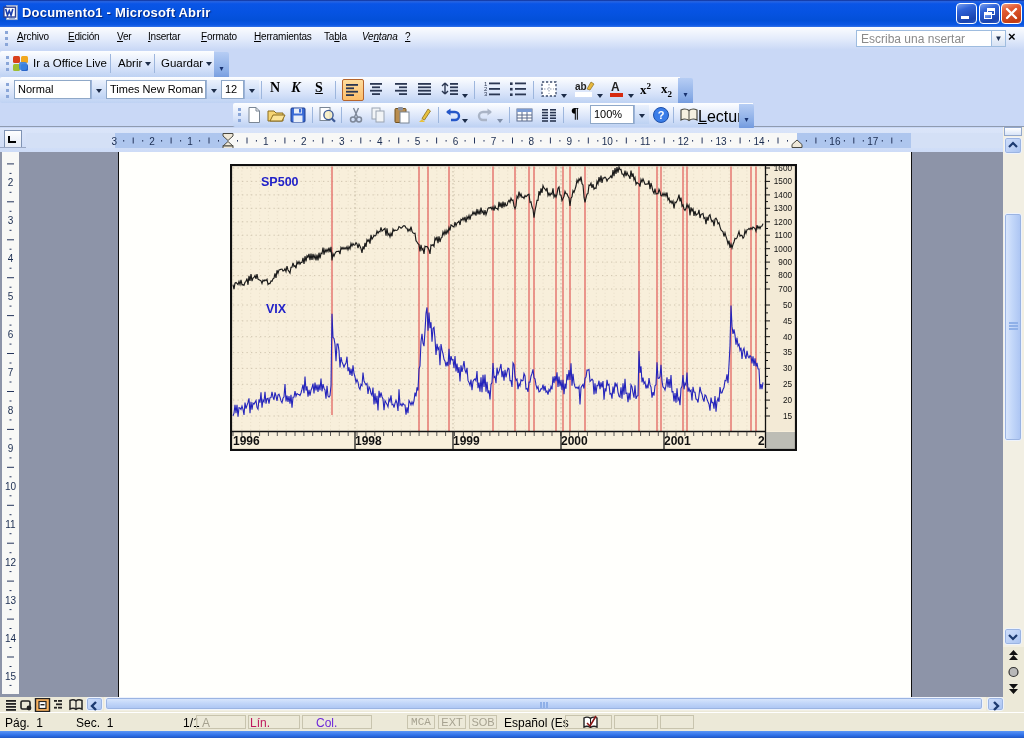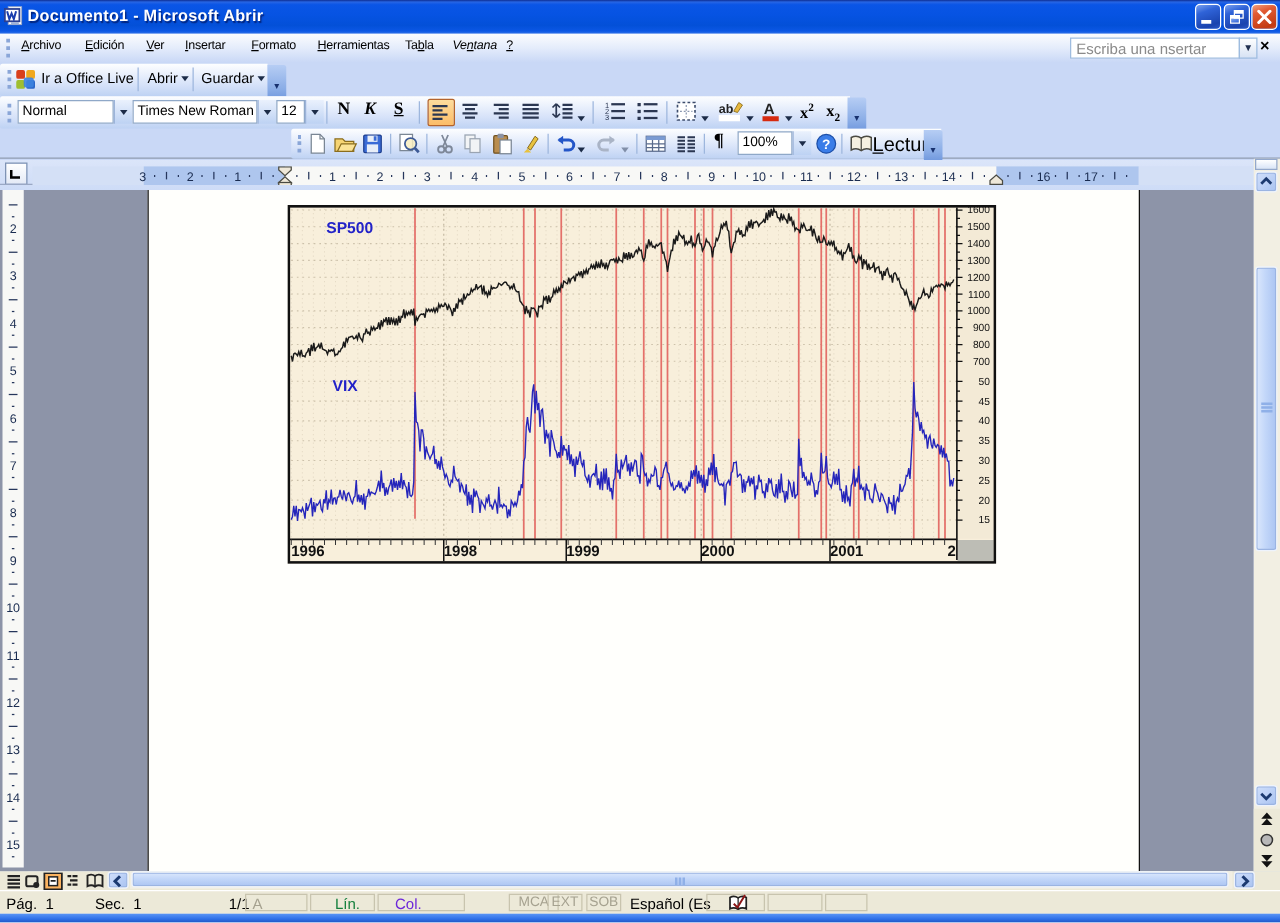--- a/index.html
+++ b/index.html
@@ -549,24 +549,24 @@
 </div>
 
 <div id="statusbar" class="abs">
  <span class="abs" style="left:5px;top:3px;">Pág.&nbsp;&nbsp;1</span>
  <span class="abs" style="left:76px;top:3px;">Sec.&nbsp;&nbsp;1</span>
  <span class="abs" style="left:155px;top:3px;margin-left:28px;">1/1</span>
  <div class="stbox" style="left:196px;width:50px;"></div>
  <div class="stbox" style="left:248px;width:52px;"></div>
  <div class="stbox" style="left:302px;width:70px;"></div>
  <span class="abs" style="left:202px;top:3px;color:#a6a290;">A</span>
- <span class="abs" style="left:268px;top:3px;color:#15803d;">Lín.</span>
+ <span class="abs" style="left:250px;top:3px;color:#be185d;">Lín.</span>
  <span class="abs" style="left:316px;top:3px;color:#6d28d9;">Col.</span>
  <div class="stbox" style="left:376px;width:28px;margin-top:30px;">GRB</div>
- <div class="stbox" style="left:407px;width:40px;">MCA</div>
+ <div class="stbox" style="left:407px;width:28px;font-family:Liberation Mono, monospace;">MCA</div>
  <div class="stbox" style="left:438px;width:28px;">EXT</div>
  <div class="stbox" style="left:469px;width:28px;">SOB</div>
  <span class="abs" style="left:504px;top:3px;">Español (Es</span>
  <div class="stbox" style="left:565px;width:47px;"></div>
  <div class="abs" style="left:581px;top:1px;"><svg width="20" height="17" viewBox="0 0 20 17">
         <path d="M3 4 C5.5 2.6 7.5 3 9.5 4.3 C11.5 3 13.5 2.6 16 4 V13 C13.5 11.8 11.5 12.2 9.5 13.3 C7.5 12.2 5.5 11.8 3 13 Z" fill="#fff" stroke="#222" stroke-width="1.4"></path>
         <path d="M9.5 4.3 V13.3" stroke="#222" stroke-width="1"></path>
         <path d="M6 9 L9 12 L15 2" fill="none" stroke="#8c1616" stroke-width="1.6"></path>
       </svg></div>
  <div class="stbox" style="left:614px;width:44px;"></div>

